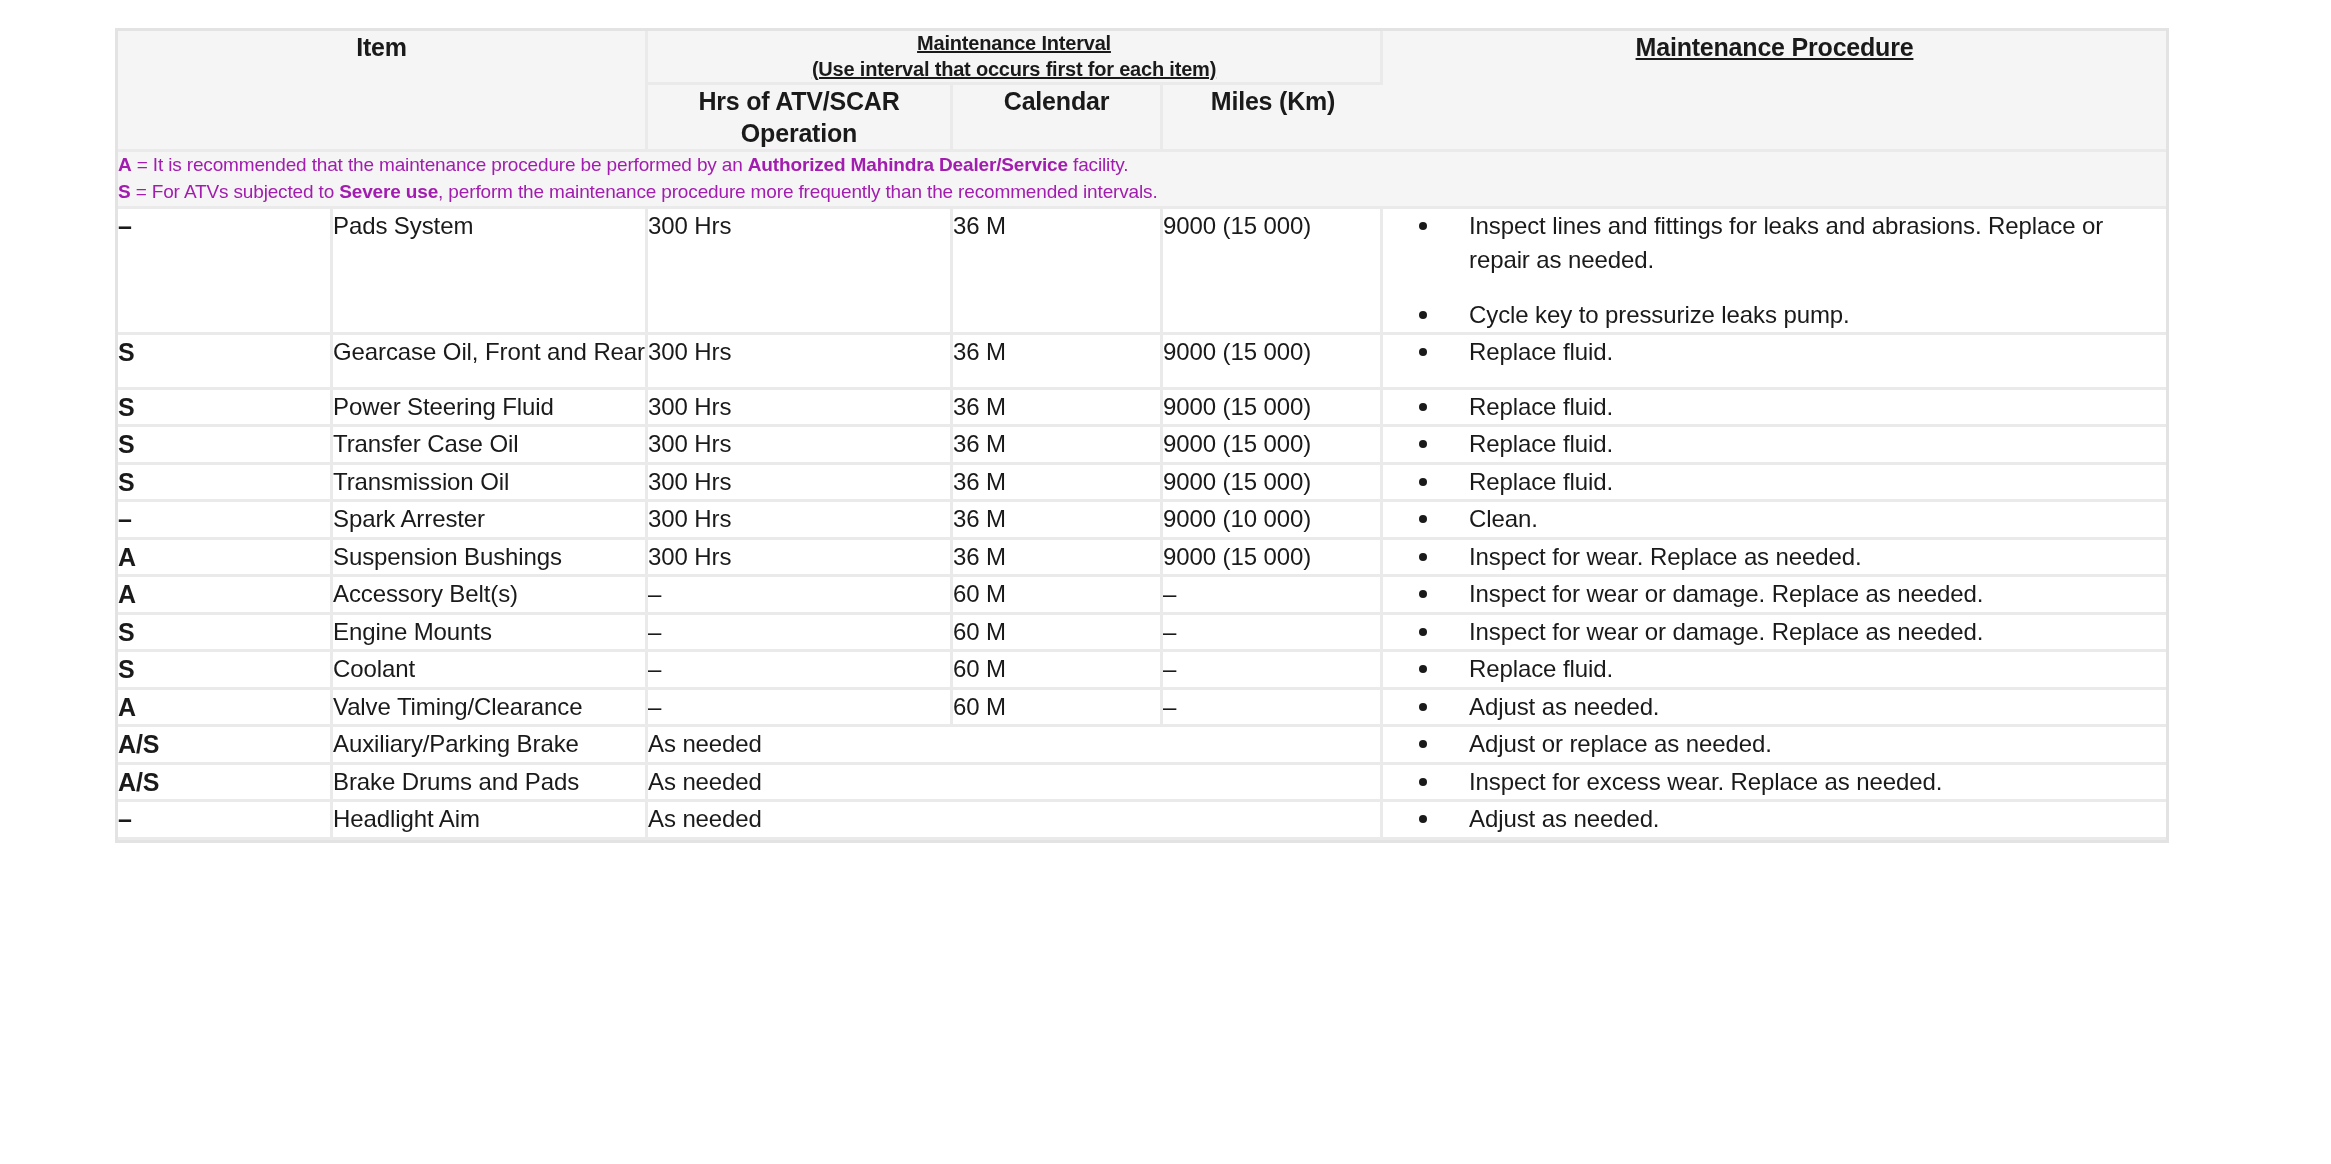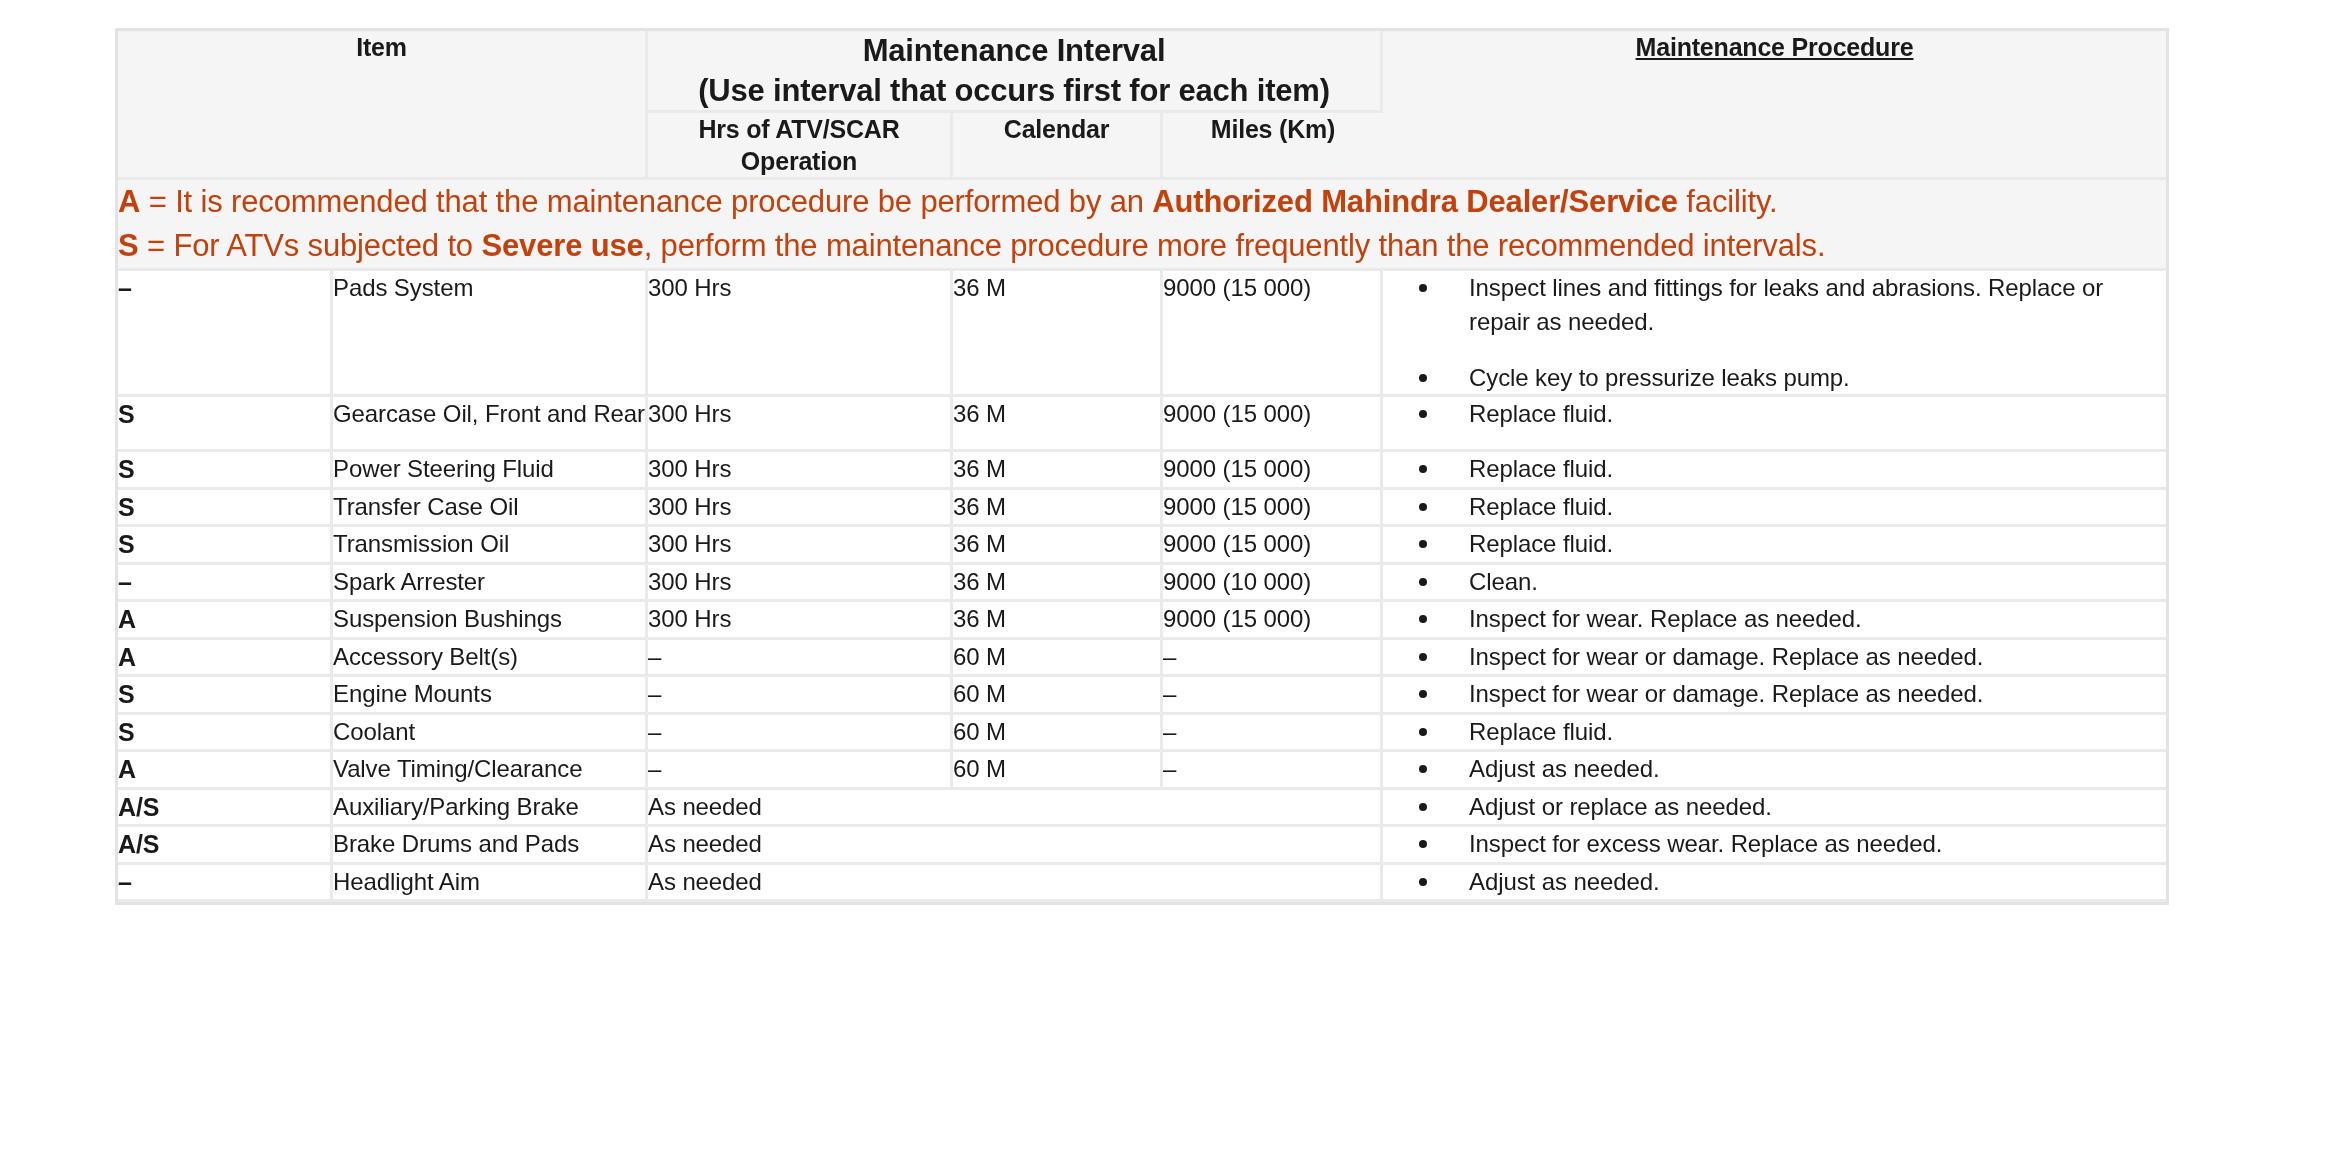--- a/index.html
+++ b/index.html
@@ -60,34 +60,35 @@
     color: #1a1a1a;
     line-height: 1.28;
     padding: 10px 8px;
   }
   th.h-item      { width: 215px; }
   th.h-hrs       { width: 305px; }
   th.h-cal       { width: 210px; }
   th.h-miles     { width: 220px; }
   th.h-proc      { width: 783px; text-decoration: underline; }
   th.h-interval {
-    font-size: 31px;
+    font-size: 20px;
+    text-decoration: underline;
   }
   th.h-interval .line2 {
     display: block;
     font-weight: bold;
   }
 
   
   td.note {
     background: #f5f5f5;
     padding: 13px 22px 15px 22px;
-    font-size: 31px;
+    font-size: 19px;
     line-height: 1.42;
-    color: #c2410c;
+    color: #a21caf;
     letter-spacing: -0.15px;
   }
   td.note .note-line { display: block; white-space: nowrap; }
   td.note b { font-weight: bold; }
 
   
   tbody td {
     font-size: 24px;
     line-height: 1.38;
     color: #1a1a1a;

